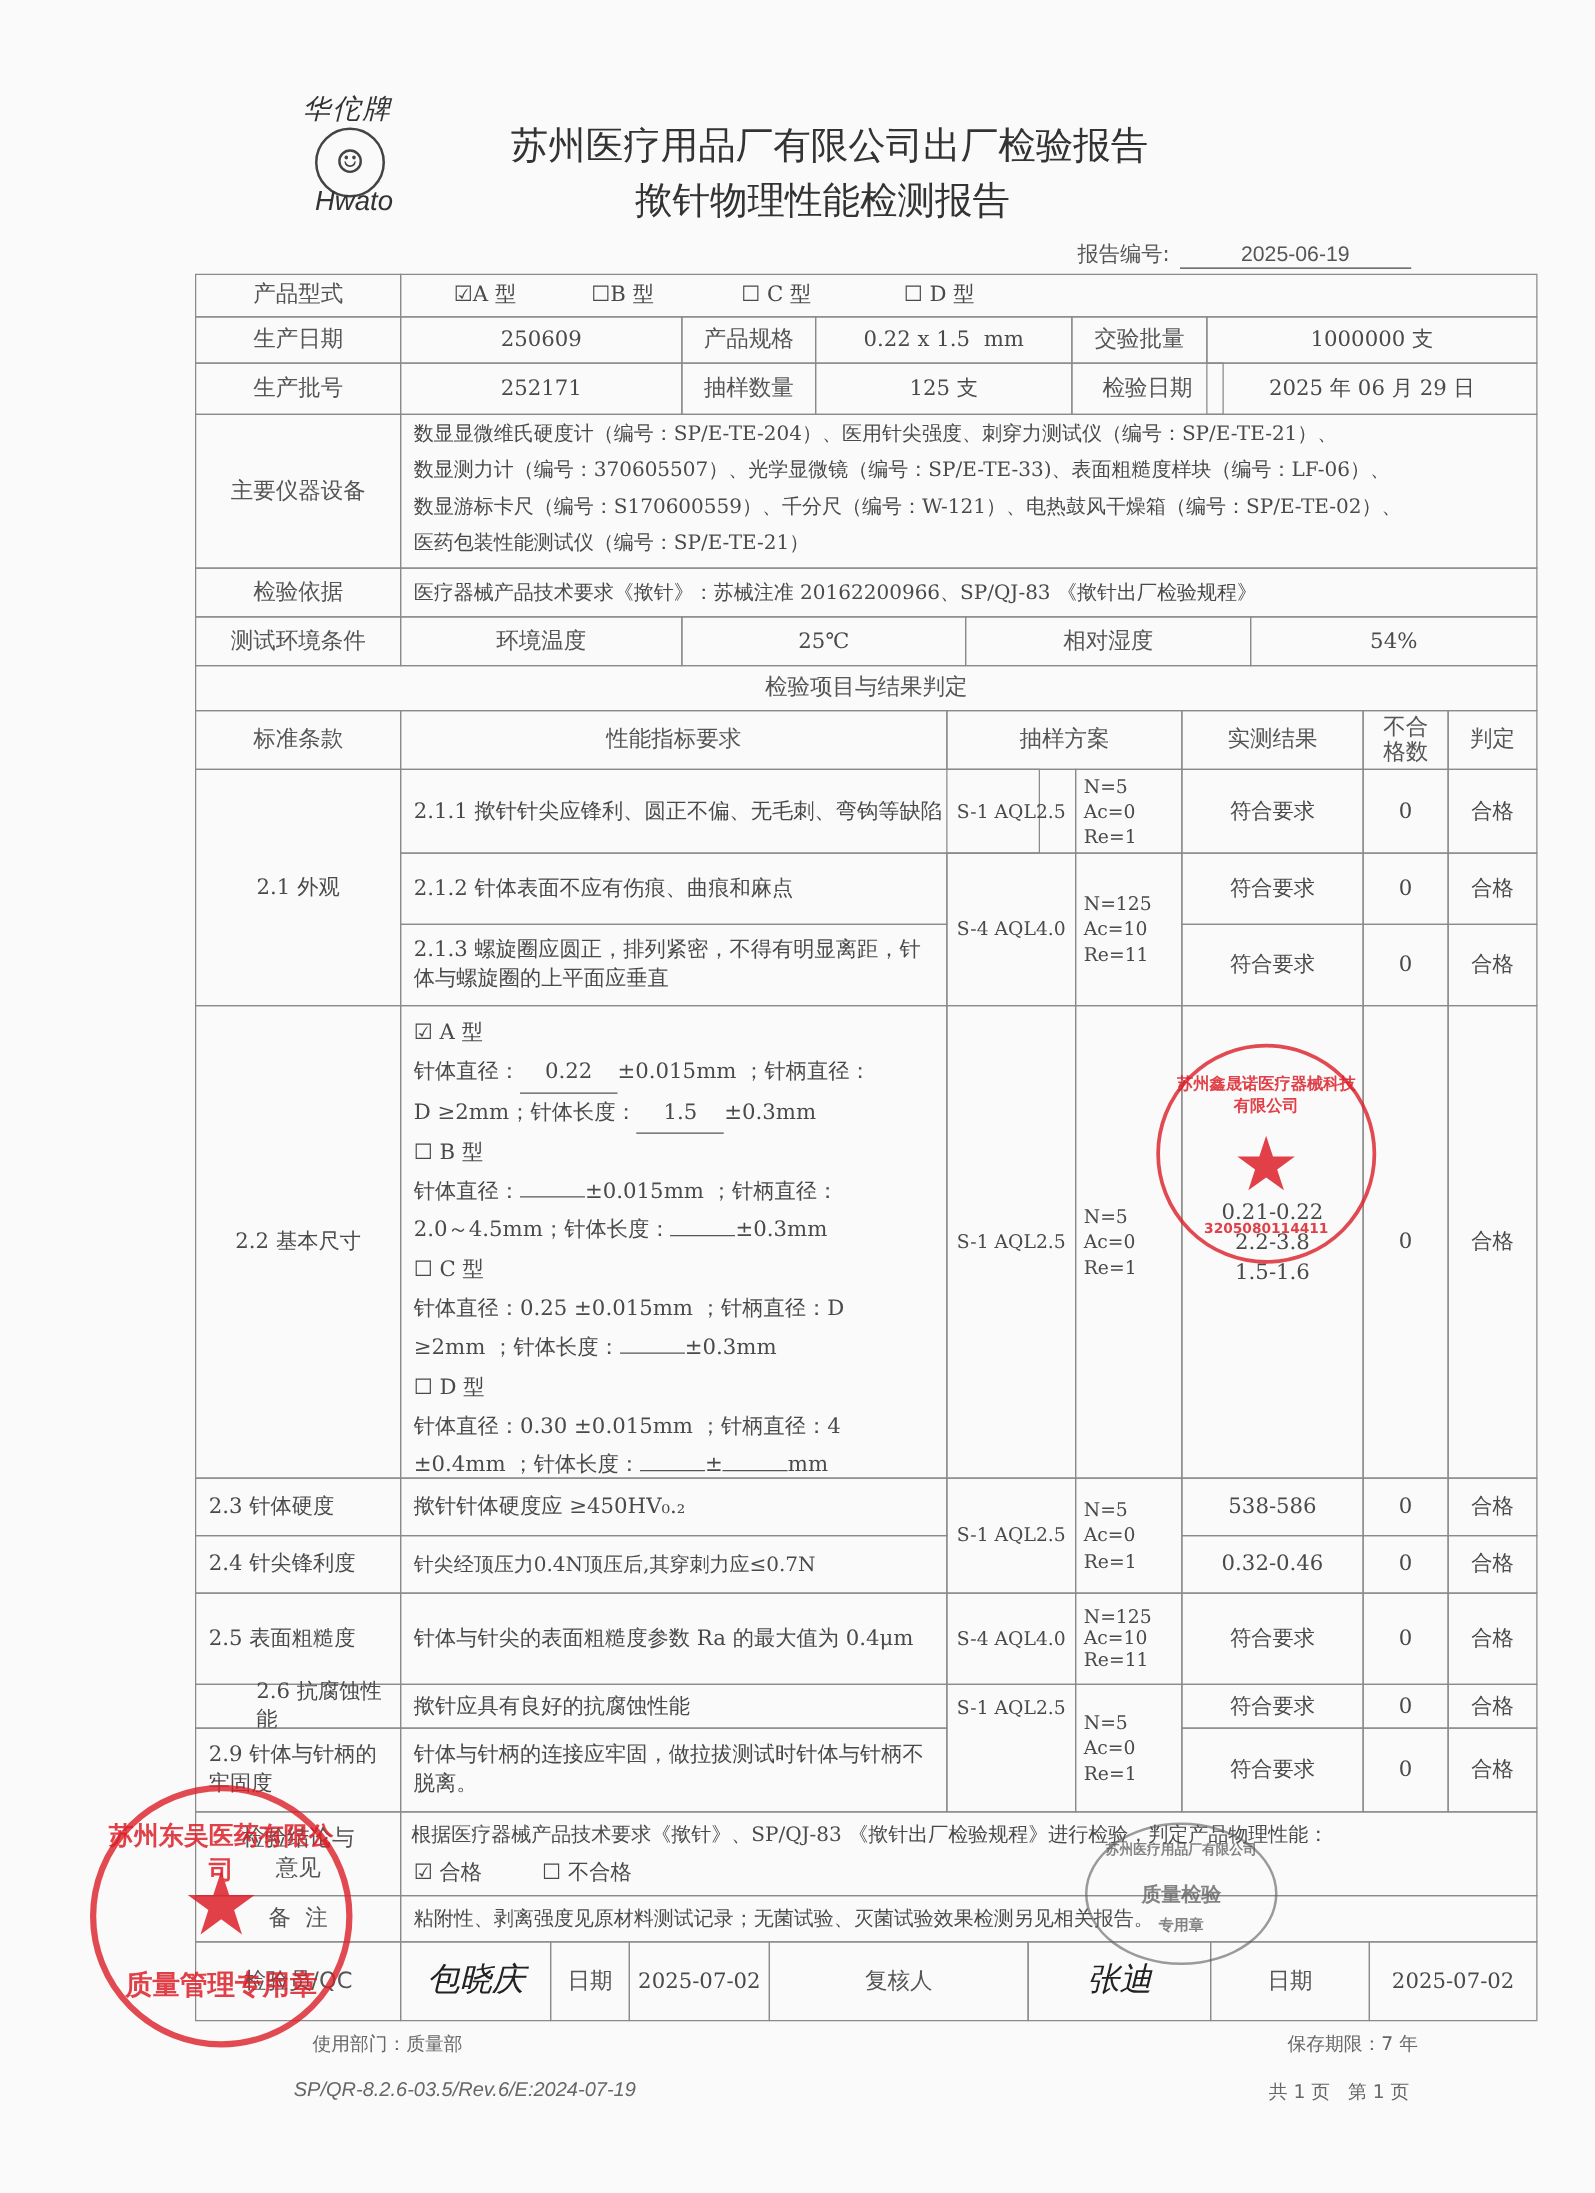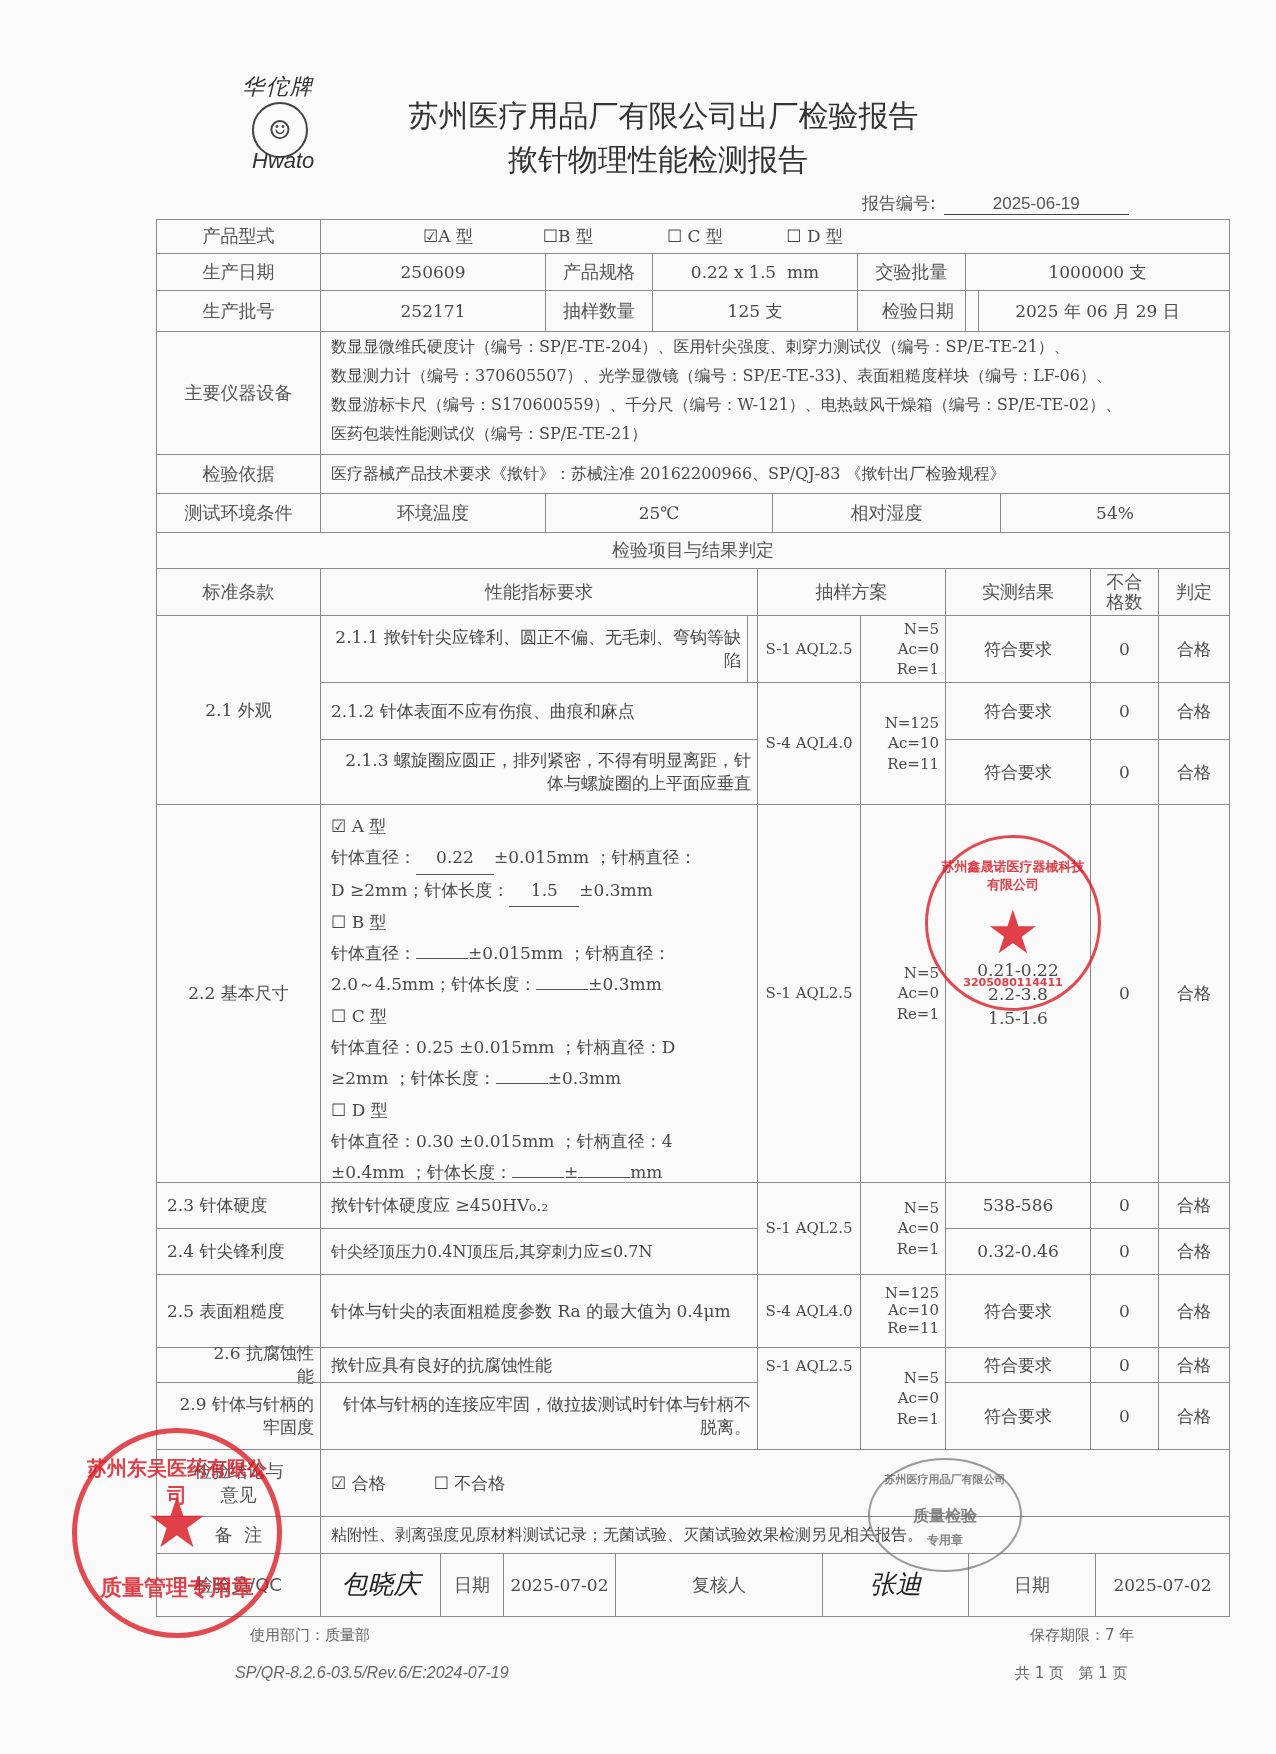--- a/index.html
+++ b/index.html
@@ -10,21 +10,21 @@
   .logo-face{left:252px;top:102px;width:52px;height:52px;border:2px solid #444;border-radius:50%;
        display:flex;align-items:center;justify-content:center;font-size:26px;color:#444;}
   .logo-brand{left:252px;top:148px;font-size:22px;font-style:italic;font-family:"Liberation Sans",sans-serif;color:#333;}
   .title1{left:0;width:1276px;top:96px;text-align:center;font-size:30px;color:#333;font-family:"DejaVu Sans",sans-serif;padding-left:51px;box-sizing:border-box;}
   .title2{left:0;width:1276px;top:140px;text-align:center;font-size:30px;color:#333;font-family:"DejaVu Sans",sans-serif;padding-left:40px;box-sizing:border-box;}
   .reportno{left:862px;top:192px;font-size:17px;color:#555;font-family:"DejaVu Sans",sans-serif;}
   .reportno .val{display:inline-block;width:185px;border-bottom:1.5px solid #444;text-align:center;margin-left:8px;font-family:"Liberation Sans",sans-serif;}
 
   .cell{position:absolute;box-sizing:border-box;border:1px solid #8a8a8a;display:flex;align-items:center;justify-content:center;
         font-size:17px;text-align:center;line-height:1.35;padding:0 6px;background:transparent;}
-  .left{justify-content:flex-start;text-align:right;padding-left:10px;}
+  .left{justify-content:flex-start;text-align:left;padding-left:10px;}
   .col{flex-direction:column;}
   .small{font-size:15px;}
   .hdrlbl{font-family:"DejaVu Sans",sans-serif;font-size:18px;color:#555;}
   .block{display:block;text-align:left;}
   .u{display:inline-block;border-bottom:1.5px solid #555;text-align:center;}
   .sig{font-family:"DejaVu Serif",serif;font-style:italic;font-size:26px;color:#222;}
   .stamp{position:absolute;border-radius:50%;border:4px solid rgba(220,30,40,0.8);pointer-events:none;}
   .stamp-text{position:absolute;color:rgba(220,30,40,0.85);font-weight:bold;font-family:"DejaVu Sans",sans-serif;}
   .foot{font-size:15px;color:#666;font-family:"DejaVu Sans",sans-serif;}
 </style>
@@ -87,21 +87,21 @@
 <div>
 
   <div class="cell hdrlbl" style="left:156px;top:568px;width:165px;height:48px;">标准条款</div>
   <div class="cell hdrlbl" style="left:320px;top:568px;width:438px;height:48px;">性能指标要求</div>
   <div class="cell hdrlbl" style="left:757px;top:568px;width:189px;height:48px;">抽样方案</div>
   <div class="cell hdrlbl" style="left:945px;top:568px;width:146px;height:48px;">实测结果</div>
   <div class="cell hdrlbl" style="left:1090px;top:568px;width:69px;height:48px;line-height:1.1;padding:0 12px;">不合格数</div>
   <div class="cell hdrlbl" style="left:1158px;top:568px;width:72px;height:48px;">判定</div>
 
   <div class="cell" style="left:156px;top:615px;width:165px;height:190px;">2.1 外观</div>
-  <div class="cell left" style="left:320px;top:615px;width:428px;height:68px;">2.1.1 揿针针尖应锋利、圆正不偏、无毛刺、弯钩等缺陷</div>
+  <div class="cell left" style="left:320px;top:615px;width:512px;height:68px;">2.1.1 揿针针尖应锋利、圆正不偏、无毛刺、弯钩等缺陷</div>
   <div class="cell left" style="left:320px;top:682px;width:438px;height:58px;">2.1.2 针体表面不应有伤痕、曲痕和麻点</div>
   <div class="cell left" style="left:320px;top:739px;width:438px;height:66px;">2.1.3 螺旋圈应圆正，排列紧密，不得有明显离距，针体与螺旋圈的上平面应垂直</div>
   <div class="cell small" style="left:757px;top:615px;width:104px;height:68px;">S-1 AQL2.5</div>
   <div class="cell small left" style="left:860px;top:615px;width:86px;height:68px;padding-left:6px;">N=5 Ac=0 Re=1</div>
   <div class="cell small" style="left:757px;top:682px;width:104px;height:123px;">S-4 AQL4.0</div>
   <div class="cell small left" style="left:860px;top:682px;width:86px;height:123px;padding-left:6px;">N=125 Ac=10 Re=11</div>
   <div class="cell" style="left:945px;top:615px;width:146px;height:68px;">符合要求</div>
   <div class="cell" style="left:1090px;top:615px;width:69px;height:68px;">0</div>
   <div class="cell" style="left:1158px;top:615px;width:72px;height:68px;">合格</div>
   <div class="cell" style="left:945px;top:682px;width:146px;height:58px;">符合要求</div>
@@ -167,20 +167,21 @@
   <div class="cell small left" style="left:860px;top:1347px;width:86px;height:103px;padding-left:6px;">N=5 Ac=0 Re=1</div>
   <div class="cell" style="left:945px;top:1347px;width:146px;height:36px;">符合要求</div>
   <div class="cell" style="left:1090px;top:1347px;width:69px;height:36px;">0</div>
   <div class="cell" style="left:1158px;top:1347px;width:72px;height:36px;">合格</div>
   <div class="cell" style="left:945px;top:1382px;width:146px;height:68px;">符合要求</div>
   <div class="cell" style="left:1090px;top:1382px;width:69px;height:68px;">0</div>
   <div class="cell" style="left:1158px;top:1382px;width:72px;height:68px;">合格</div>
 
   <div class="cell hdrlbl" style="left:156px;top:1449px;width:165px;height:68px;padding:0 30px;">检验结论与意见</div>
   <div class="cell col" style="left:320px;top:1449px;width:910px;height:68px;align-items:flex-start;padding-left:8px;line-height:30px;">
+    <div style="font-size:16px;">根据医疗器械产品技术要求《揿针》、SP/QJ-83 《揿针出厂检验规程》进行检验，判定产品物理性能：</div>
     <div><span style="margin-left:2px;margin-right:48px;">☑ 合格</span><span>☐ 不合格</span></div>
   </div>
 
   <div class="cell hdrlbl" style="left:156px;top:1516px;width:165px;height:38px;white-space:pre;">备  注</div>
   <div class="cell left" style="left:320px;top:1516px;width:910px;height:38px;font-size:16px;">粘附性、剥离强度见原材料测试记录；无菌试验、灭菌试验效果检测另见相关报告。</div>
 
   <div class="cell hdrlbl" style="left:156px;top:1553px;width:165px;height:64px;">检验员/QC</div>
   <div class="cell sig" style="left:320px;top:1553px;width:121px;height:64px;">包晓庆</div>
   <div class="cell hdrlbl" style="left:440px;top:1553px;width:64px;height:64px;">日期</div>
   <div class="cell" style="left:503px;top:1553px;width:113px;height:64px;">2025-07-02</div>

